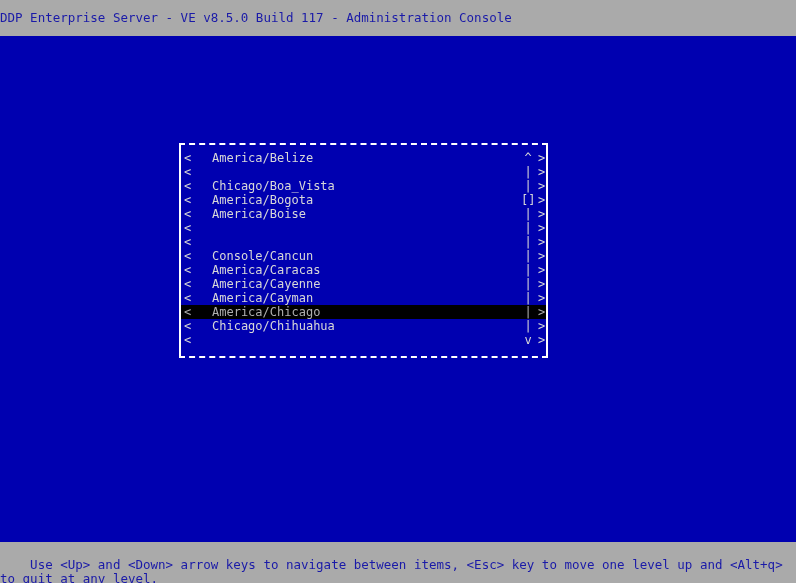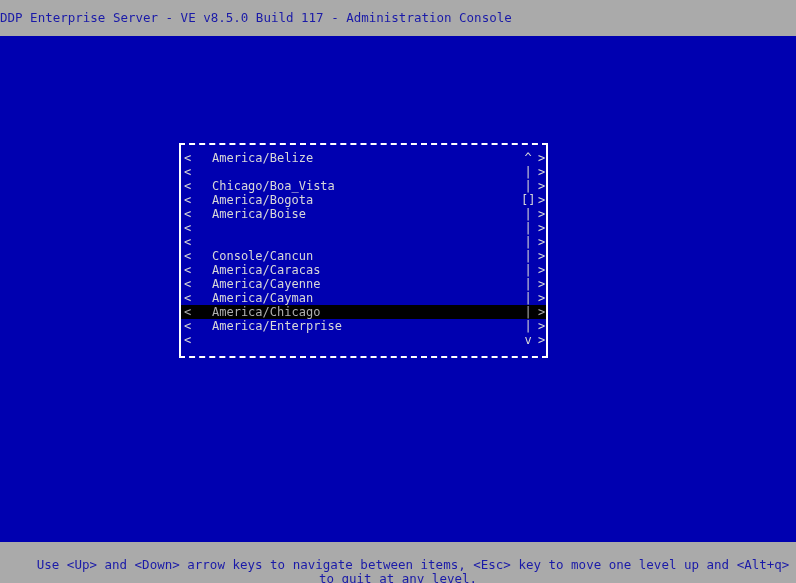--- a/index.html
+++ b/index.html
@@ -125,21 +125,20 @@
     width: 796px;
     height: 41px;
     background: #aaaaaa;
     color: #1a1aa8;
     font-size: 12.5px;
     line-height: 14px;
     padding: 2px 0 0 0;
     box-sizing: border-box;
     white-space: pre-wrap;
     word-break: break-word;
-    text-align: center;
   }
 </style>
 </head>
 <body>
 
 <div id="screen">
 
   <div id="titlebar">
     <span>DDP Enterprise Server - VE v8.5.0 Build 117 - Administration Console</span>
   </div>
@@ -156,21 +155,21 @@
         <div class="row"><span class="arrow-left">&lt;</span><span class="label">Chicago/Boa_Vista</span><span class="scroll-mark">|</span><span class="arrow-right">&gt;</span></div>
         <div class="row"><span class="arrow-left">&lt;</span><span class="label">America/Bogota</span><span class="scroll-mark">[]</span><span class="arrow-right">&gt;</span></div>
         <div class="row"><span class="arrow-left">&lt;</span><span class="label">America/Boise</span><span class="scroll-mark">|</span><span class="arrow-right">&gt;</span></div>
         <div class="row"><span class="arrow-left">&lt;</span><span class="scroll-mark">|</span><span class="arrow-right">&gt;</span></div>
         <div class="row"><span class="arrow-left">&lt;</span><span class="scroll-mark">|</span><span class="arrow-right">&gt;</span></div>
         <div class="row"><span class="arrow-left">&lt;</span><span class="label">Console/Cancun</span><span class="scroll-mark">|</span><span class="arrow-right">&gt;</span></div>
         <div class="row"><span class="arrow-left">&lt;</span><span class="label">America/Caracas</span><span class="scroll-mark">|</span><span class="arrow-right">&gt;</span></div>
         <div class="row"><span class="arrow-left">&lt;</span><span class="label">America/Cayenne</span><span class="scroll-mark">|</span><span class="arrow-right">&gt;</span></div>
         <div class="row"><span class="arrow-left">&lt;</span><span class="label">America/Cayman</span><span class="scroll-mark">|</span><span class="arrow-right">&gt;</span></div>
         <div class="row selected"><span class="arrow-left">&lt;</span><span class="label">America/Chicago</span><span class="scroll-mark">|</span><span class="arrow-right">&gt;</span></div>
-        <div class="row"><span class="arrow-left">&lt;</span><span class="label">America/Enterprise</span><span class="scroll-mark">|</span><span class="arrow-right">&gt;</span></div>
+        <div class="row"><span class="arrow-left">&lt;</span><span class="label">Chicago/Chihuahua</span><span class="scroll-mark">|</span><span class="arrow-right">&gt;</span></div>
         <div class="row"><span class="arrow-left">&lt;</span><span class="scroll-mark">v</span><span class="arrow-right">&gt;</span></div>
       </div>
   </div>
 
   <div id="statusbar">
     <span>Use &lt;Up&gt; and &lt;Down&gt; arrow keys to navigate between items, &lt;Esc&gt; key to move one level up and &lt;Alt+q&gt; to quit at any level.</span>
   </div>
 
 </div>
 

